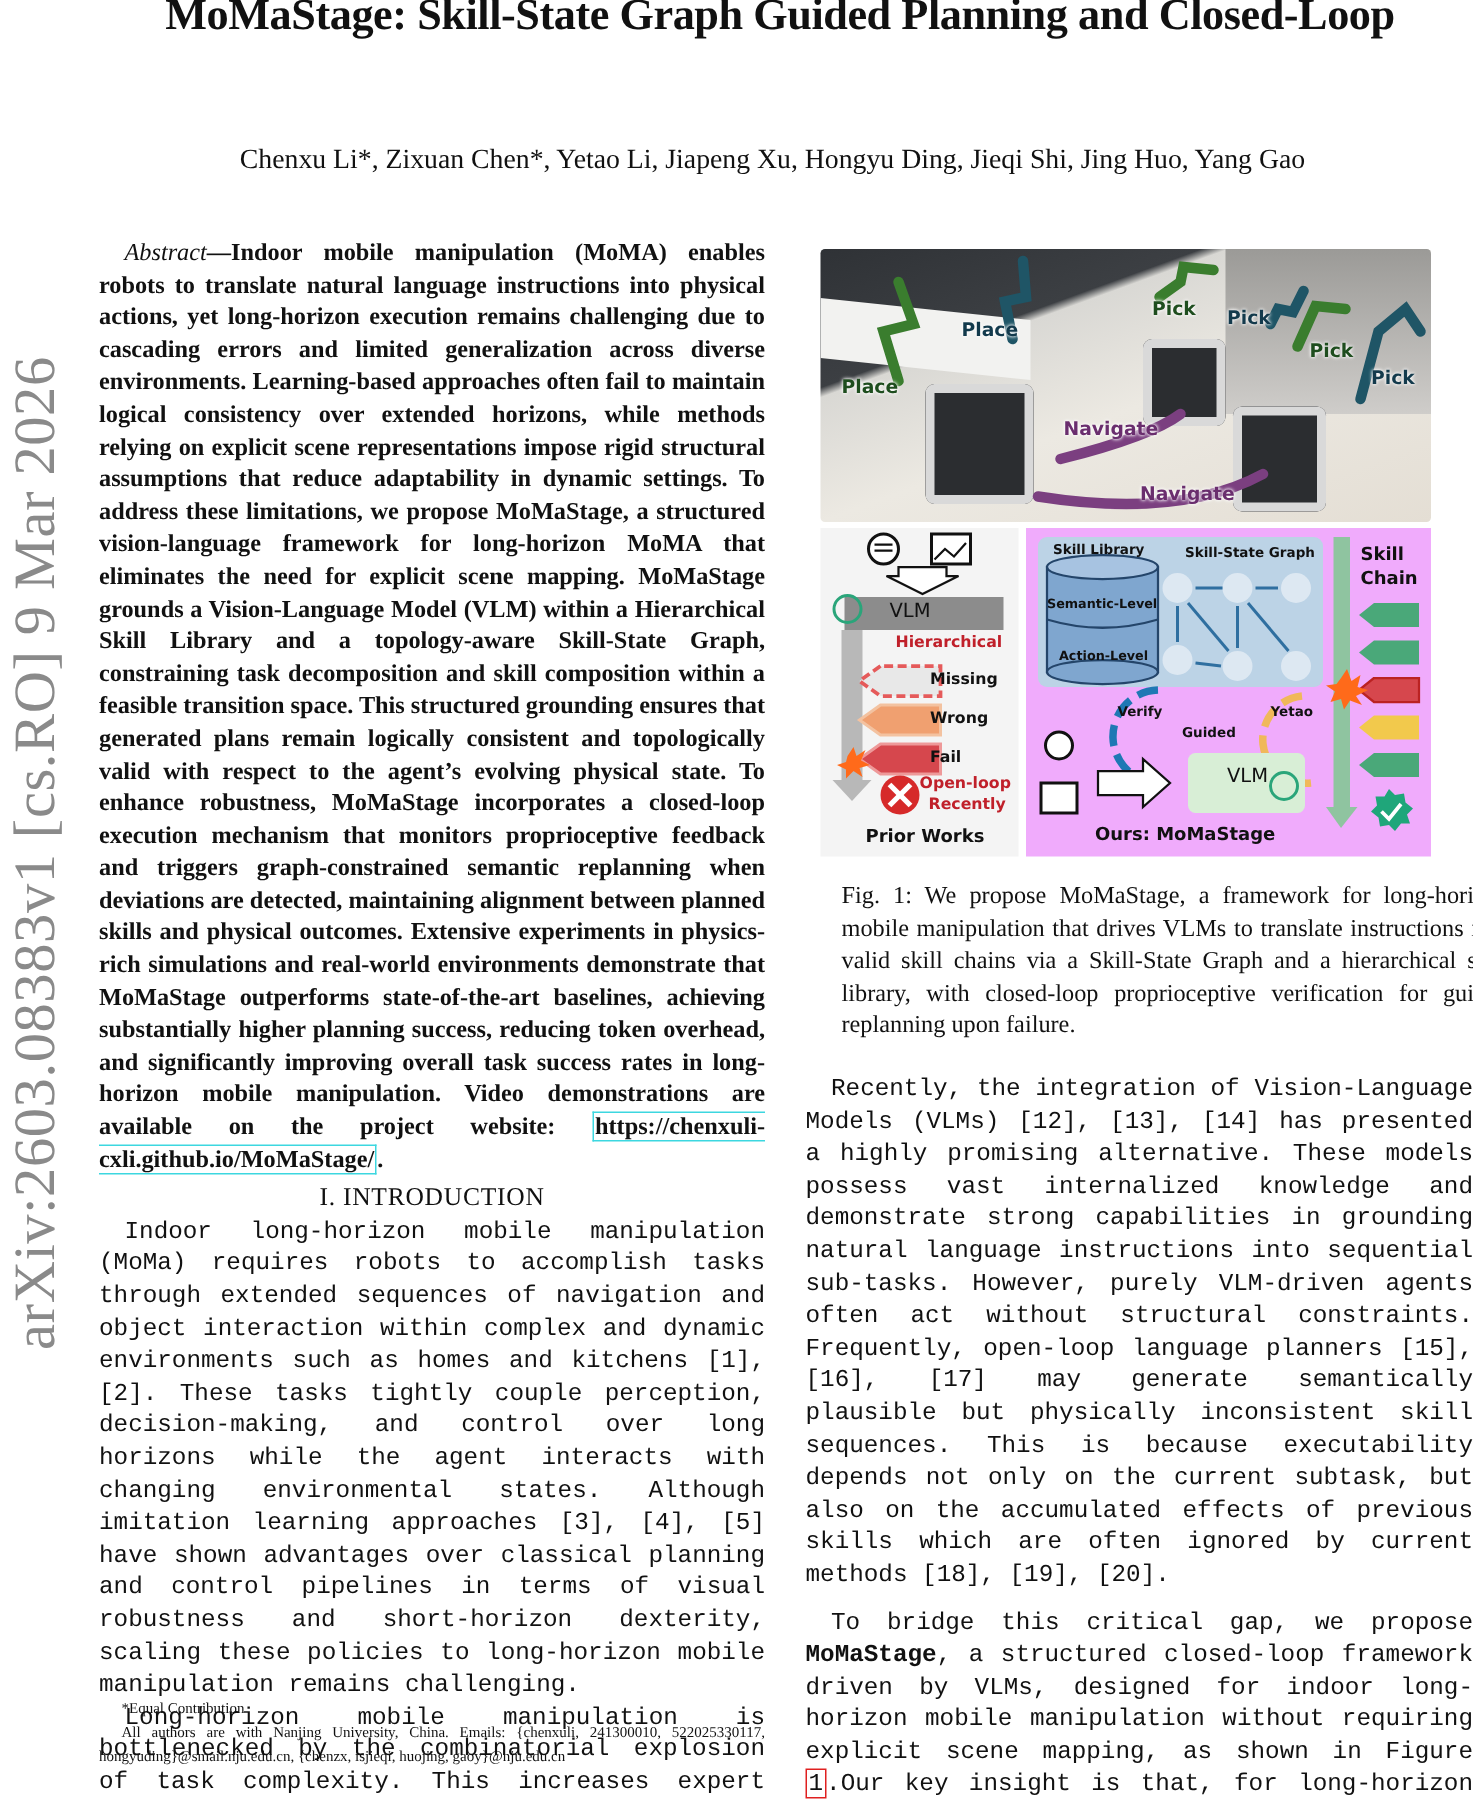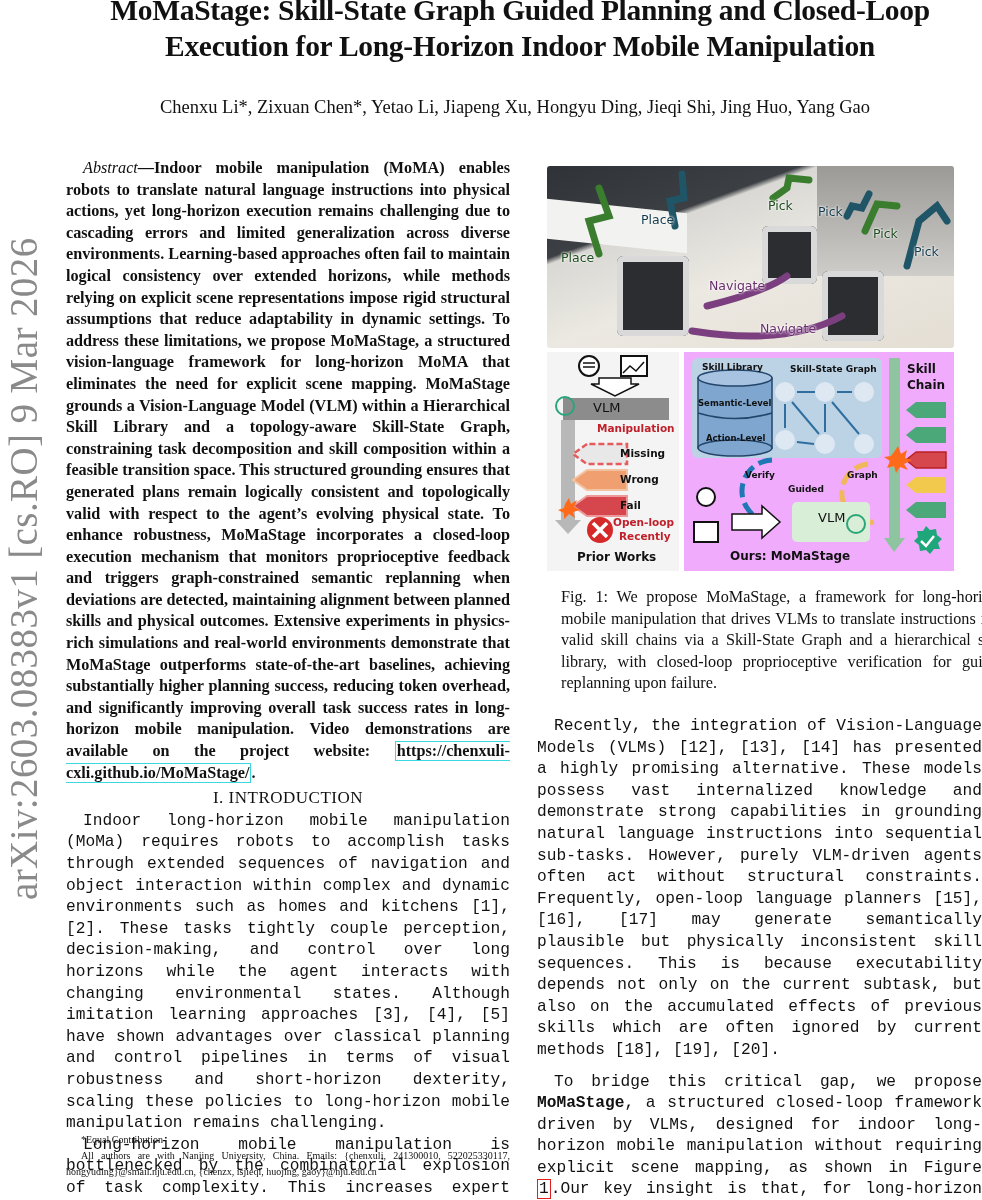--- a/index.html
+++ b/index.html
@@ -41,21 +41,21 @@
   .photo {
     position: absolute; left: 0; top: 0; width: 407px; height: 182px; border-radius: 3px; overflow: hidden;
     background: linear-gradient(160deg, #2f3236 0%, #3c3f43 28%, #d9d8d4 30%, #ece9e2 55%, #e4ded4 100%);
   }
   .photo .table-l { position:absolute; left:0; top:40px; width:140px; height:40px; background:#f2f2f0; transform: skewY(6deg); }
   .photo .wall-r { position:absolute; left:270px; top:0; width:137px; height:110px; background:linear-gradient(180deg,#9b9a97,#cfcdca); }
   .photo .robot { position:absolute; background:#2b2d30; border-radius:6px; box-shadow: inset 0 0 0 6px #d9d9d9; }
   .photo .robot.r1 { left:70px; top:90px; width:72px; height:80px; }
   .photo .robot.r2 { left:215px; top:60px; width:55px; height:58px; }
   .photo .robot.r3 { left:275px; top:105px; width:62px; height:70px; }
-  .photo .lbl { position:absolute; font-family:"DejaVu Sans", sans-serif; font-weight:normal; font-size:12.5px; }
+  .photo .lbl { position:absolute; font-family:"DejaVu Sans", sans-serif; font-weight:bold; font-size:12.5px; }
   .lbl.green { color:#1e4d1e; text-shadow: 0 0 3px #fff, 0 0 2px #fff; }
   .lbl.teal { color:#133a4c; text-shadow: 0 0 3px #fff, 0 0 2px #fff; }
   .lbl.purple { color:#6a2e6e; text-shadow: 0 0 3px #fff, 0 0 2px #fff; }
   .photo svg { position:absolute; left:0; top:0; }
 
   .panel-prior { position:absolute; left:0; top:186px; width:132px; height:219px; background:#f4f4f4; }
   .panel-ours { position:absolute; left:137px; top:186px; width:270px; height:219px; background:#f0abfc; }
   .dlbl { position:absolute; font-family:"DejaVu Sans", sans-serif; font-size:10.5px; white-space:nowrap; }
   .b { font-weight:bold; }
   .red { color:#c0202a; }
@@ -63,21 +63,20 @@
   
   .caption { position:absolute; left:561px; top:587px; width:445px; font-size:16.2px; line-height:21.6px; text-align: justify; }
 </style>
 </head>
 <body>
 
 <div class="stamp">arXiv:2603.08383v1  [cs.RO]  9 Mar 2026</div>
 
 <div class="title">
   <div>MoMaStage: Skill-State Graph Guided Planning and Closed-Loop</div>
-  <div>Execution for Long-Horizon Indoor Mobile Manipulation</div>
 </div>
 <div class="authors">Chenxu Li*, Zixuan Chen*, Yetao Li, Jiapeng Xu, Hongyu Ding, Jieqi Shi, Jing Huo, Yang Gao</div>
 
 <div class="col col-left">
   <p class="abstract"><span class="lbl">Abstract</span><span>—</span><span>Indoor mobile manipulation (MoMA) enables robots to translate natural language instructions into physical actions, yet long-horizon execution remains challenging due to cascading errors and limited generalization across diverse environments. Learning-based approaches often fail to maintain logical consistency over extended horizons, while methods relying on explicit scene representations impose rigid structural assumptions that reduce adaptability in dynamic settings. To address these limitations, we propose MoMaStage, a structured vision-language framework for long-horizon MoMA that eliminates the need for explicit scene mapping. MoMaStage grounds a Vision-Language Model (VLM) within a Hierarchical Skill Library and a topology-aware Skill-State Graph, constraining task decomposition and skill composition within a feasible transition space. This structured grounding ensures that generated plans remain logically consistent and topologically valid with respect to the agent’s evolving physical state. To enhance robustness, MoMaStage incorporates a closed-loop execution mechanism that monitors proprioceptive feedback and triggers graph-constrained semantic replanning when deviations are detected, maintaining alignment between planned skills and physical outcomes. Extensive experiments in physics-rich simulations and real-world environments demonstrate that MoMaStage outperforms state-of-the-art baselines, achieving substantially higher planning success, reducing token overhead, and significantly improving overall task success rates in long-horizon mobile manipulation. Video demonstrations are available on the project website: </span><span class="link">https://chenxuli-cxli.github.io/MoMaStage/</span><span>.</span></p>
   <div class="section-title">I. INTRODUCTION</div>
   <p class="body">Indoor long-horizon mobile manipulation (MoMa) requires robots to accomplish tasks through extended sequences of navigation and object interaction within complex and dynamic environments such as homes and kitchens [1], [2]. These tasks tightly couple perception, decision-making, and control over long horizons while the agent interacts with changing environmental states. Although imitation learning approaches [3], [4], [5] have shown advantages over classical planning and control pipelines in terms of visual robustness and short-horizon dexterity, scaling these policies to long-horizon mobile manipulation remains challenging.</p>
   <p class="body">Long-horizon mobile manipulation is bottlenecked by the combinatorial explosion of task complexity. This increases expert data collection costs, limits the generalization of end-to-end policies [6], [7], and exacerbates compounding errors. While prior map-based symbolic planning methods [8], [9], [10], [11] attempt to address this, they are hindered by rigid assumptions, limited real-world semantic understanding, and computational overhead from explicit mapping.</p>
 </div>
 
@@ -129,21 +128,21 @@
       <path d="M8 168 L34 168 L21 182 Z" fill="#b8b8b8"></path>
       <path d="M40 92 L26 102 L40 112 L80 112 L80 92 Z" fill="#e8e8e8" stroke="#e55a5a" stroke-width="2.5" stroke-dasharray="6,3"></path>
       <path d="M40 118 L26 128 L40 138 L80 138 L80 118 Z" fill="#f0a070" stroke="#f3c2a0" stroke-width="2"></path>
       <path d="M40 144 L26 154 L40 164 L80 164 L80 144 Z" fill="#d6474d" stroke="#e99" stroke-width="2"></path>
       <polygon points="18,152 22,146 24,152 30,148 27,155 33,158 26,160 28,166 22,162 17,167 17,161 11,158 17,156" fill="#ff6a1a"></polygon>
       <circle cx="53" cy="178" r="13" fill="#d62a2a"></circle>
       <line x1="46" y1="171" x2="60" y2="185" stroke="#fff" stroke-width="3.5"></line>
       <line x1="60" y1="171" x2="46" y2="185" stroke="#fff" stroke-width="3.5"></line>
     </svg>
     <span class="dlbl" style="left:46px;top:48px;font-size:13px;color:#111;">VLM</span>
-    <span class="dlbl b red" style="left:50px;top:70px;">Manipulation</span>
+    <span class="dlbl b red" style="left:50px;top:70px;">Hierarchical</span>
     <span class="dlbl b" style="left:73px;top:95px;">Missing</span>
     <span class="dlbl b" style="left:73px;top:121px;">Wrong</span>
     <span class="dlbl b" style="left:73px;top:147px;">Fail</span>
     <span class="dlbl b red" style="left:66px;top:164px;">Open-loop</span>
     <span class="dlbl b red" style="left:72px;top:178px;">Recently</span>
     <span class="dlbl b" style="left:30px;top:198px;font-size:12px;">Prior Works</span>
   </div>
 
   <div class="panel-ours">
     <svg width="270" height="219" style="position:absolute;left:0;top:0">
@@ -190,21 +189,21 @@
       <polygon points="210,100 214,94 217,102 223,98 221,106 228,108 220,112 224,118 216,115 212,121 210,114 203,116 206,109 200,105 207,104" fill="#ff6a1a"></polygon>
       <polygon points="242,174 246,178 252,177 253,183 258,187 254,191 256,197 250,197 246,202 242,198 236,199 235,193 230,189 234,185 233,179 239,179" fill="#1fa67a"></polygon>
       <polyline points="237,189 242,194 250,184" fill="none" stroke="#fff" stroke-width="2.5"></polyline>
     </svg>
     <span class="dlbl b" style="left:18px;top:10px;font-size:9px;">Skill Library</span>
     <span class="dlbl b" style="left:106px;top:12px;font-size:9px;">Skill-State Graph</span>
     <span class="dlbl b" style="left:14px;top:46px;font-size:8.5px;">Semantic-Level</span>
     <span class="dlbl b" style="left:22px;top:81px;font-size:8.5px;">Action-Level</span>
     <span class="dlbl b" style="left:61px;top:118px;font-size:9px;">Verify</span>
     <span class="dlbl b" style="left:104px;top:132px;font-size:9px;">Guided</span>
-    <span class="dlbl b" style="left:163px;top:118px;font-size:9px;">Graph</span>
+    <span class="dlbl b" style="left:163px;top:118px;font-size:9px;">Yetao</span>
     <span class="dlbl" style="left:134px;top:158px;font-size:13px;">VLM</span>
     <span class="dlbl b" style="left:223px;top:10px;font-size:12px;">Skill</span>
     <span class="dlbl b" style="left:223px;top:26px;font-size:12px;">Chain</span>
     <span class="dlbl b" style="left:46px;top:197px;font-size:12px;">Ours:  MoMaStage</span>
   </div>
 </div>
 
 <div class="caption">Fig. 1: We propose MoMaStage, a framework for long-horizon mobile manipulation that drives VLMs to translate instructions into valid skill chains via a Skill-State Graph and a hierarchical skill library, with closed-loop proprioceptive verification for guided replanning upon failure.</div>
 
 <div class="col col-right" style="top:716px;">

